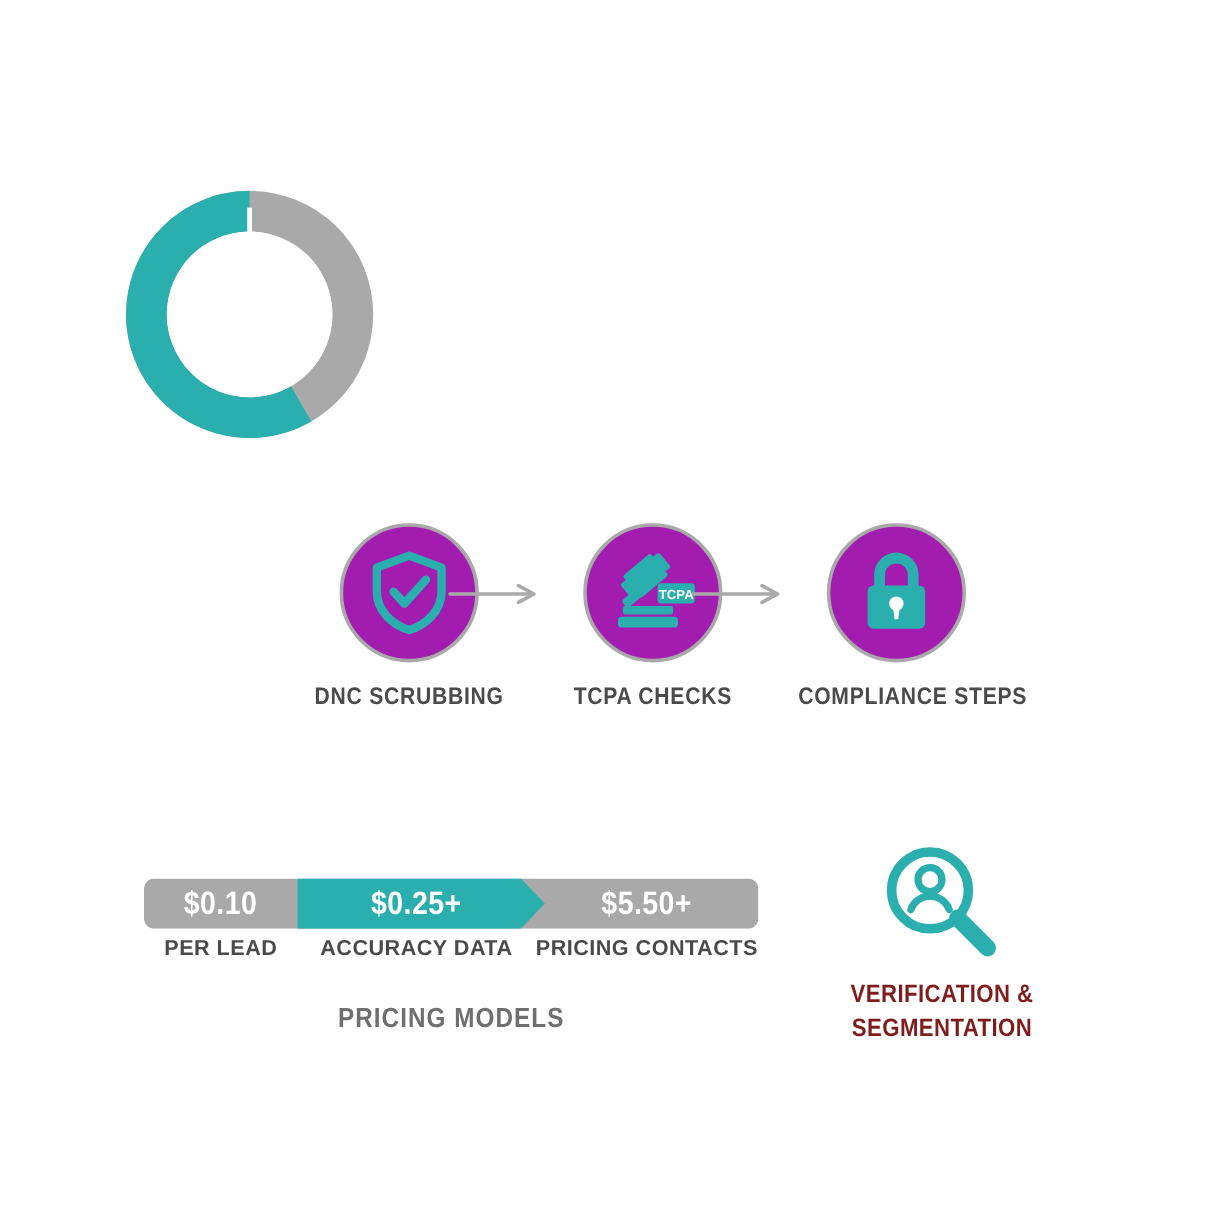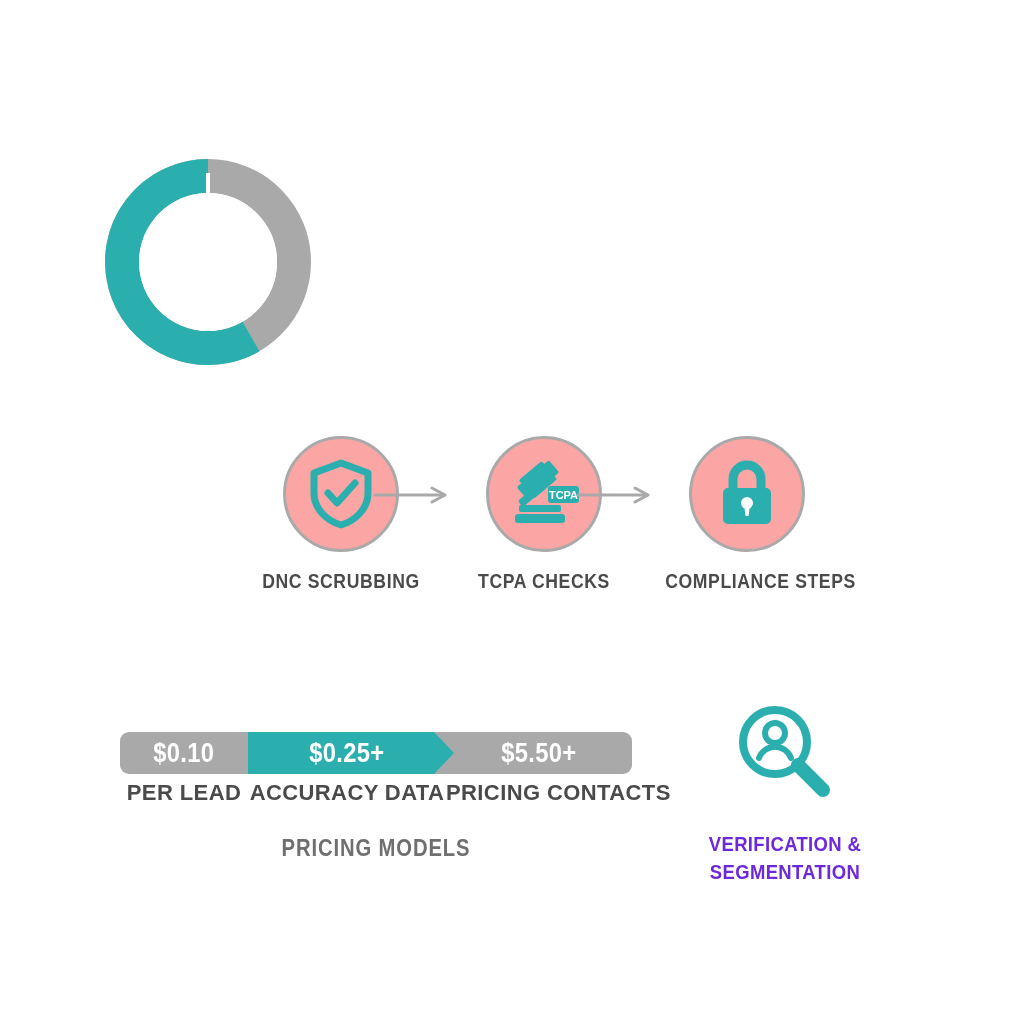--- a/index.html
+++ b/index.html
@@ -107,21 +107,21 @@
   .flow-circle {
     width: 116px;
     height: 116px;
     margin: 0 auto;
     border-radius: 50%;
     border: 3px solid #a9a9a9;
     box-sizing: border-box;
     display: flex;
     align-items: center;
     justify-content: center;
-    background: #fca5a5;
+    background: #a21caf;
   }
   .flow-label {
     margin-top: 18px;
     font-size: 20px;
     color: #4a4a4a;
     letter-spacing: 0.7px;
     white-space: nowrap;
   }
 
   .flow-arrow {
@@ -170,21 +170,21 @@
 
   .price-labels {
     position: absolute;
     left: 0;
     top: 48px;
     width: 512px;
     display: flex;
   }
   .price-labels > div {
     text-align: center;
-    font-size: 22px;
+    font-size: 18px;
     color: #4a4a4a;
     letter-spacing: 0.6px;
     white-space: nowrap;
   }
   .pl0 { width: 128px; }
   .pl1 { width: 198px; }
   .pl2 { width: 186px; }
 
   .pricing-title {
     position: absolute;
@@ -205,23 +205,23 @@
     width: 250px;
     height: 160px;
     text-align: center;
   }
   .verify-icon {
     width: 104px;
     height: 104px;
     margin: 0 auto;
   }
   .verify-caption {
-    margin-top: 22px;
+    margin-top: 6px;
     font-size: 21px;
-    color: #6d28d9;
+    color: #7f1d1d;
     line-height: 28px;
     letter-spacing: 0.6px;
   }
   .verify-caption span { display: block; }
 </style>
 </head>
 <body>
 
 <div class="canvas">
 

